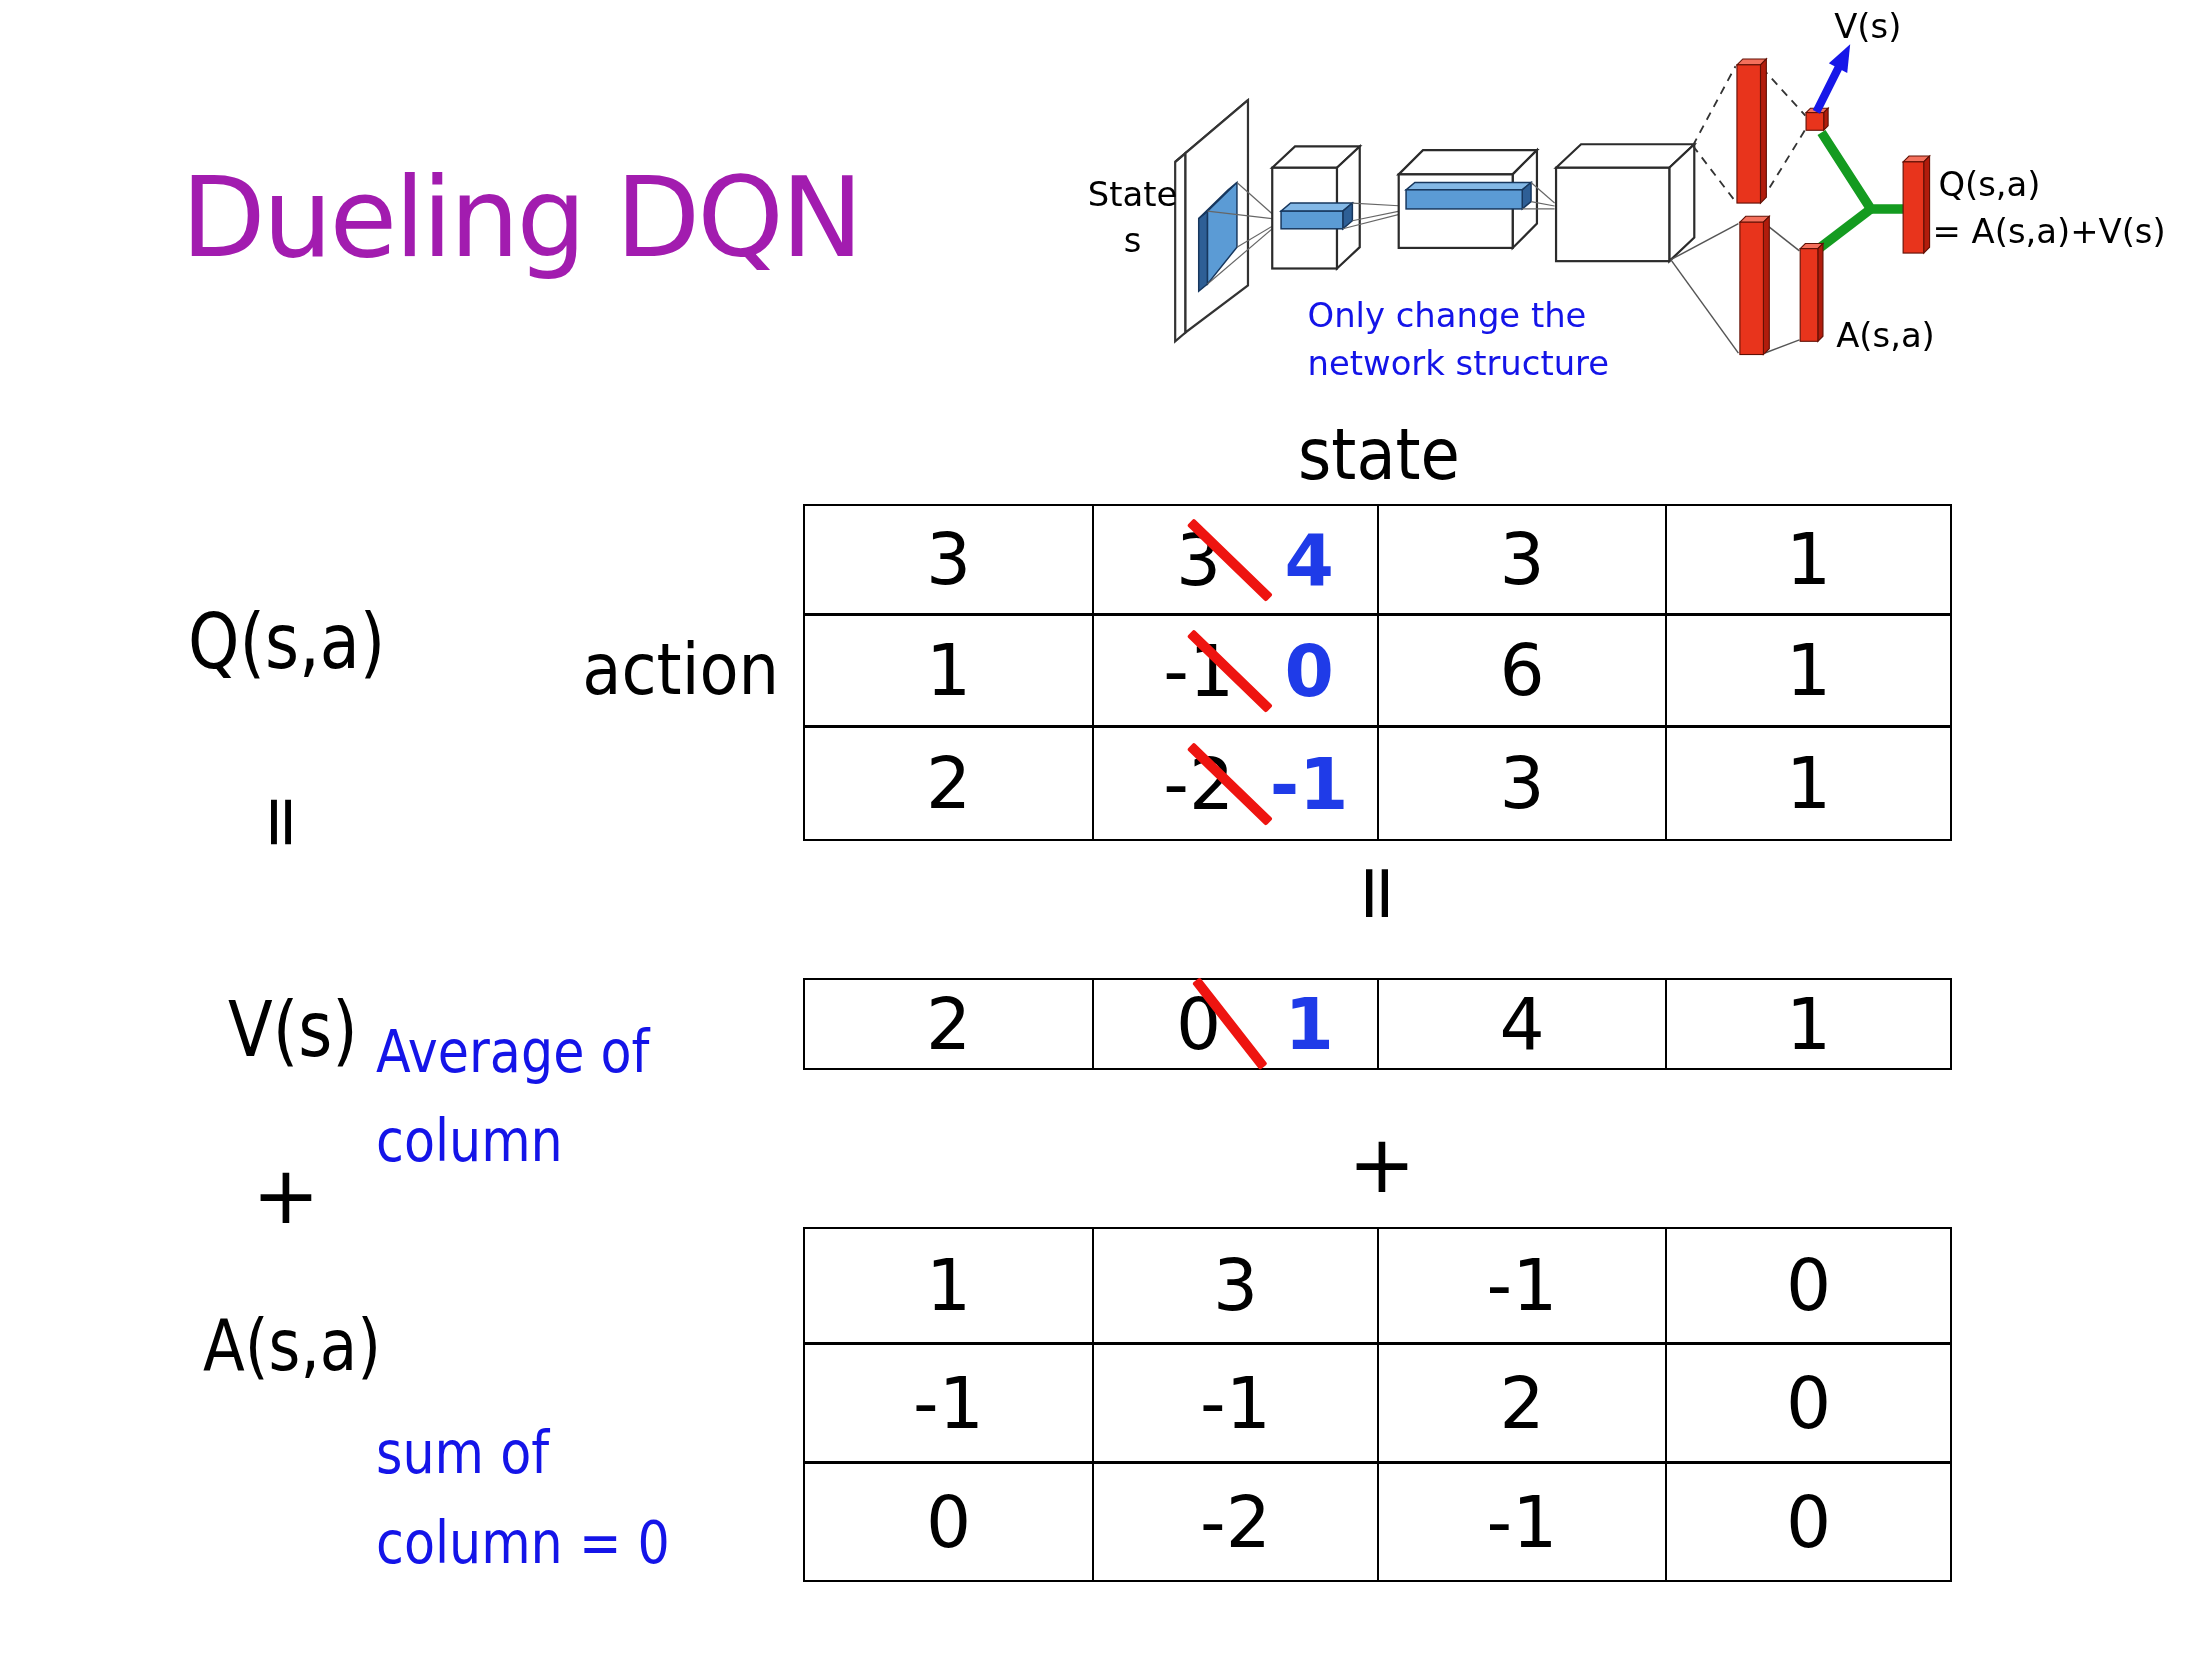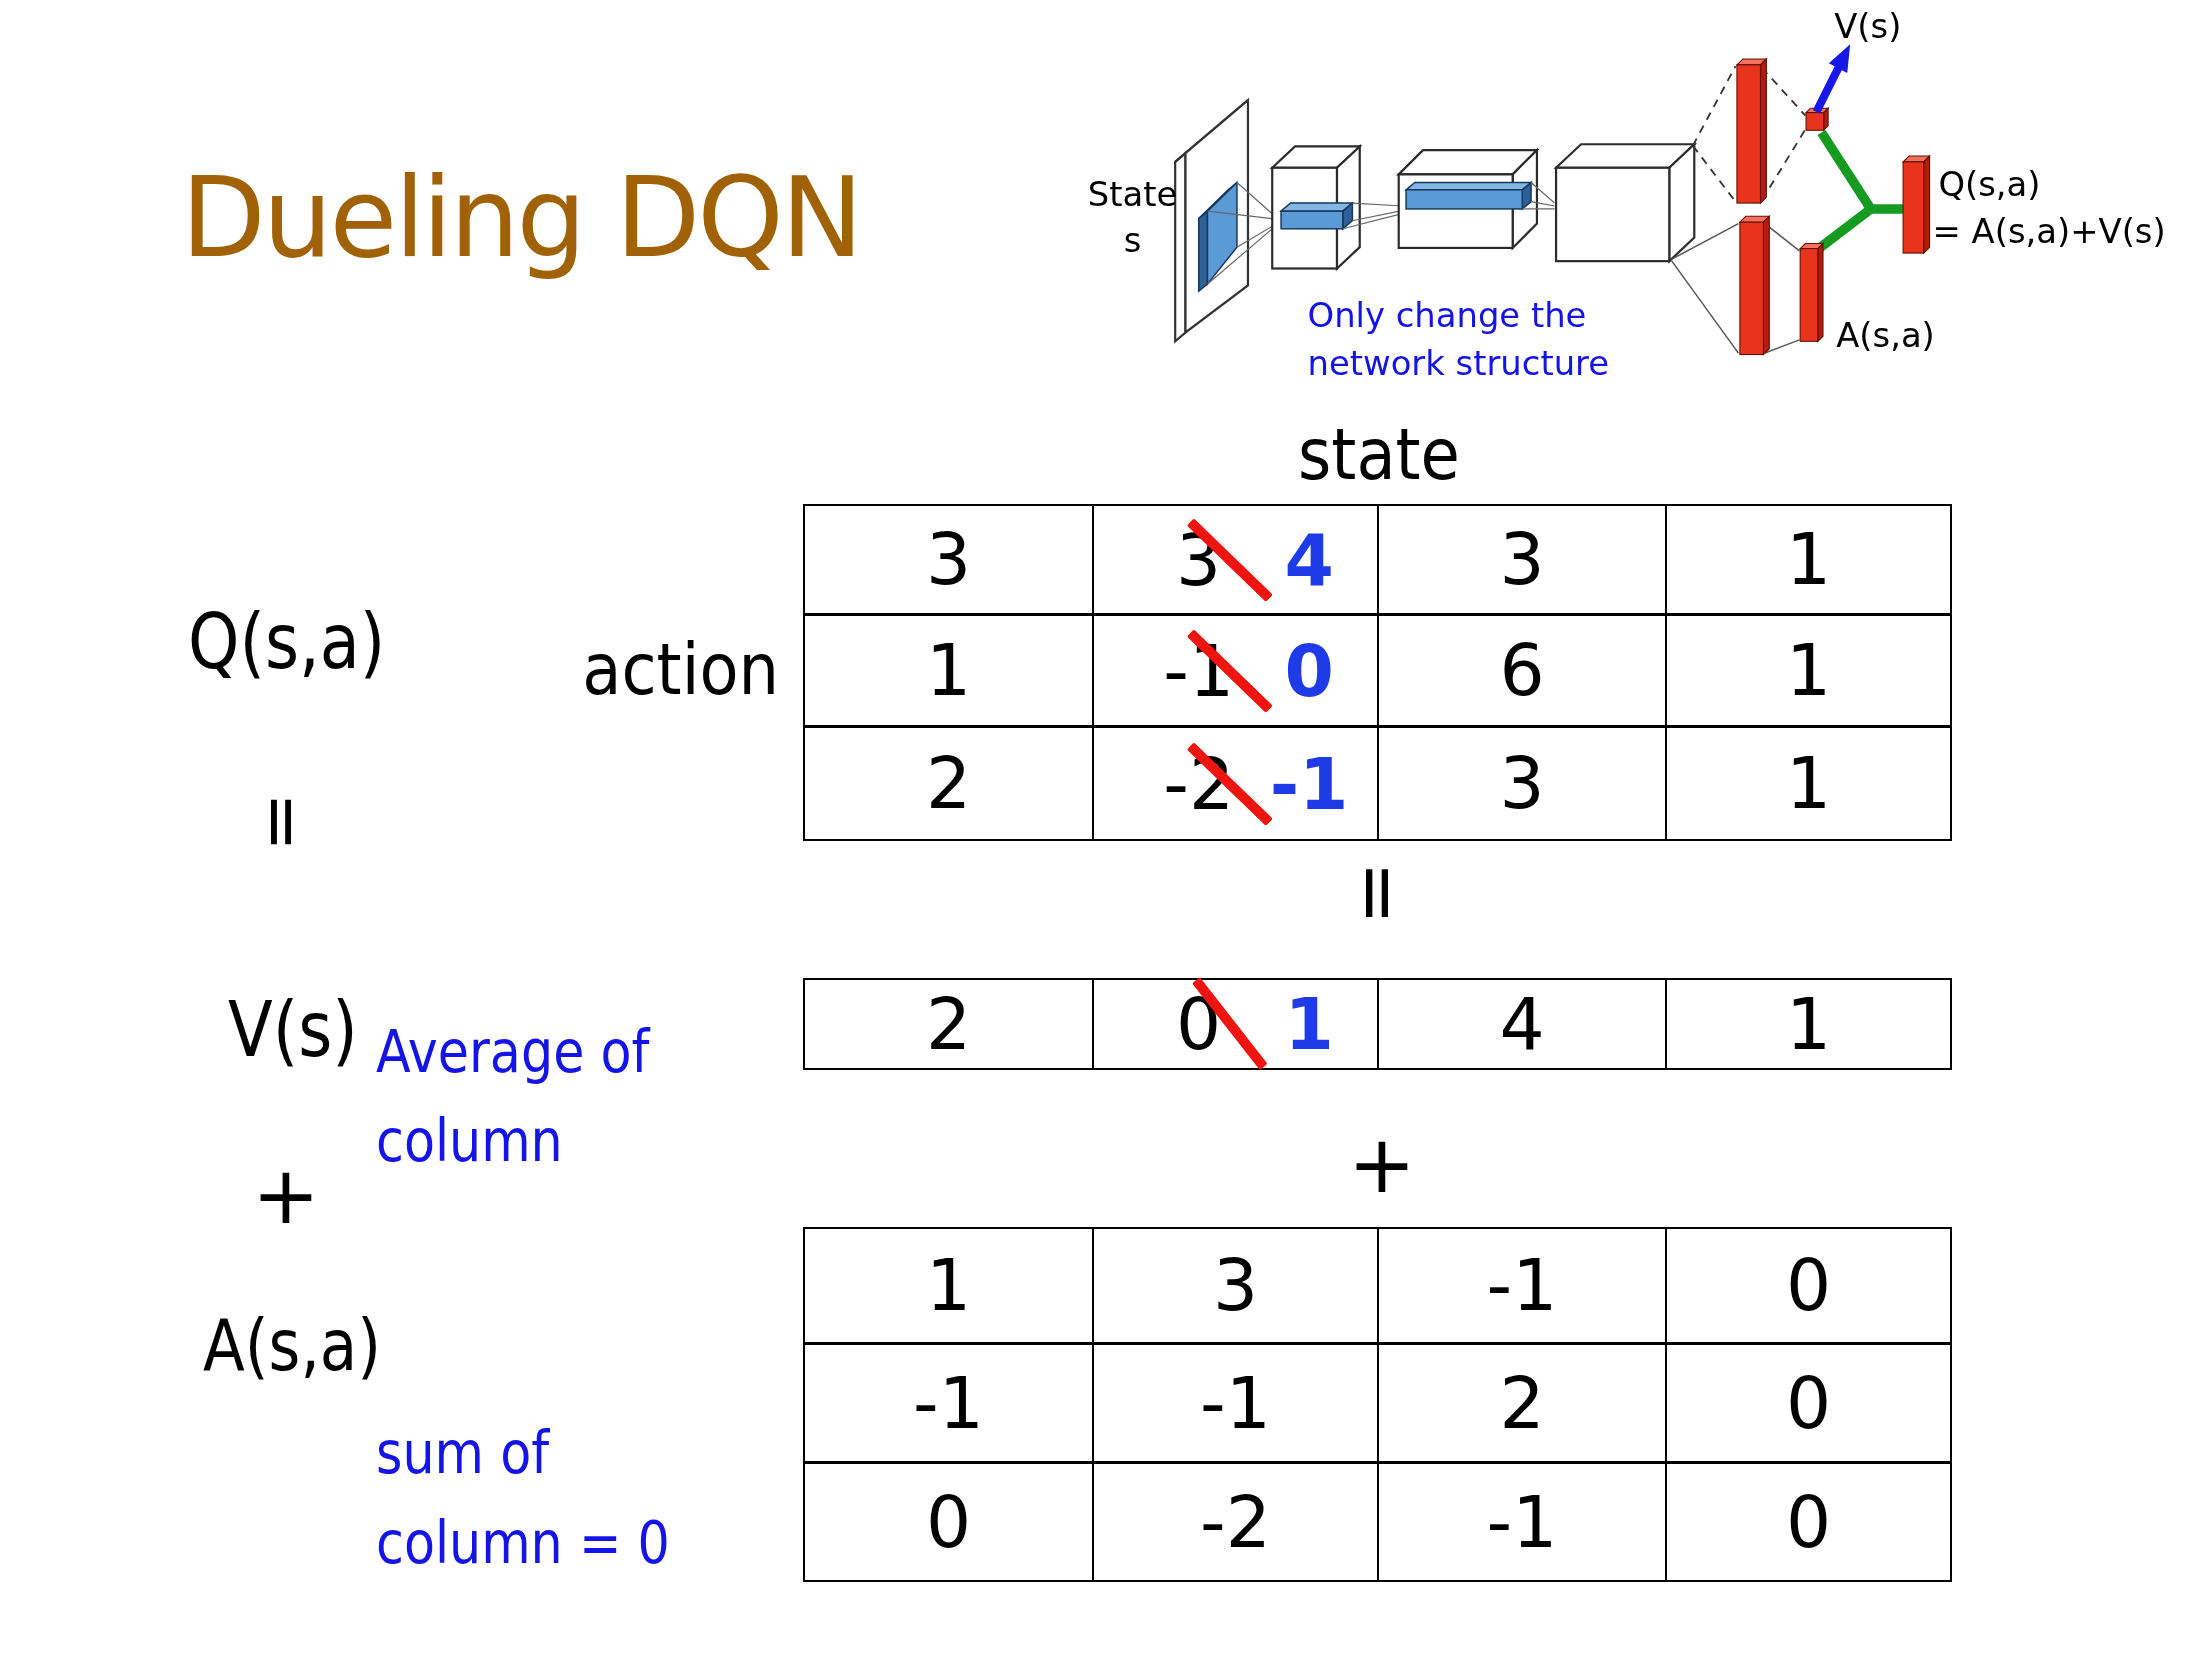--- a/index.html
+++ b/index.html
@@ -13,21 +13,21 @@
     --conv-blue-top:#83b8e6;
     --conv-blue-side:#2e5f96;
     --green:#149b20;
   }
   html,body{margin:0;padding:0;background:#ffffff;}
   .slide{
     position:relative;width:2205px;height:1654px;background:#ffffff;overflow:hidden;
     font-family:"DejaVu Sans","Liberation Sans",sans-serif;color:#000;
   }
   .lbl{position:absolute;line-height:1;white-space:nowrap;}
-  .title{left:181px;top:163px;font-size:110px;letter-spacing:-2.9px;color:#a16207;}
+  .title{left:181px;top:163px;font-size:110px;letter-spacing:-2.9px;color:#a21caf;}
   .narrowL{transform:scaleX(0.86);transform-origin:0 50%;}
   .narrowC{transform:scaleX(0.90);transform-origin:50% 50%;}
   .narrowR{transform:scaleX(0.90);transform-origin:100% 50%;}
   .stateHeader{left:1195px;top:419px;width:368px;text-align:center;font-size:71px;}
   .actionLabel{left:485px;top:634px;width:294px;text-align:right;font-size:71px;}
   .qLabel{left:188px;top:604px;font-size:76px;}
   .vLabel{left:228px;top:992px;font-size:76px;}
   .aLabel{left:203px;top:1310px;font-size:71px;}
   .plusLeft{left:248px;top:1157px;width:76px;height:76px;display:flex;align-items:center;justify-content:center;font-size:81px;}
   .plusMid{left:1344px;top:1126px;width:76px;height:76px;display:flex;align-items:center;justify-content:center;font-size:81px;}

